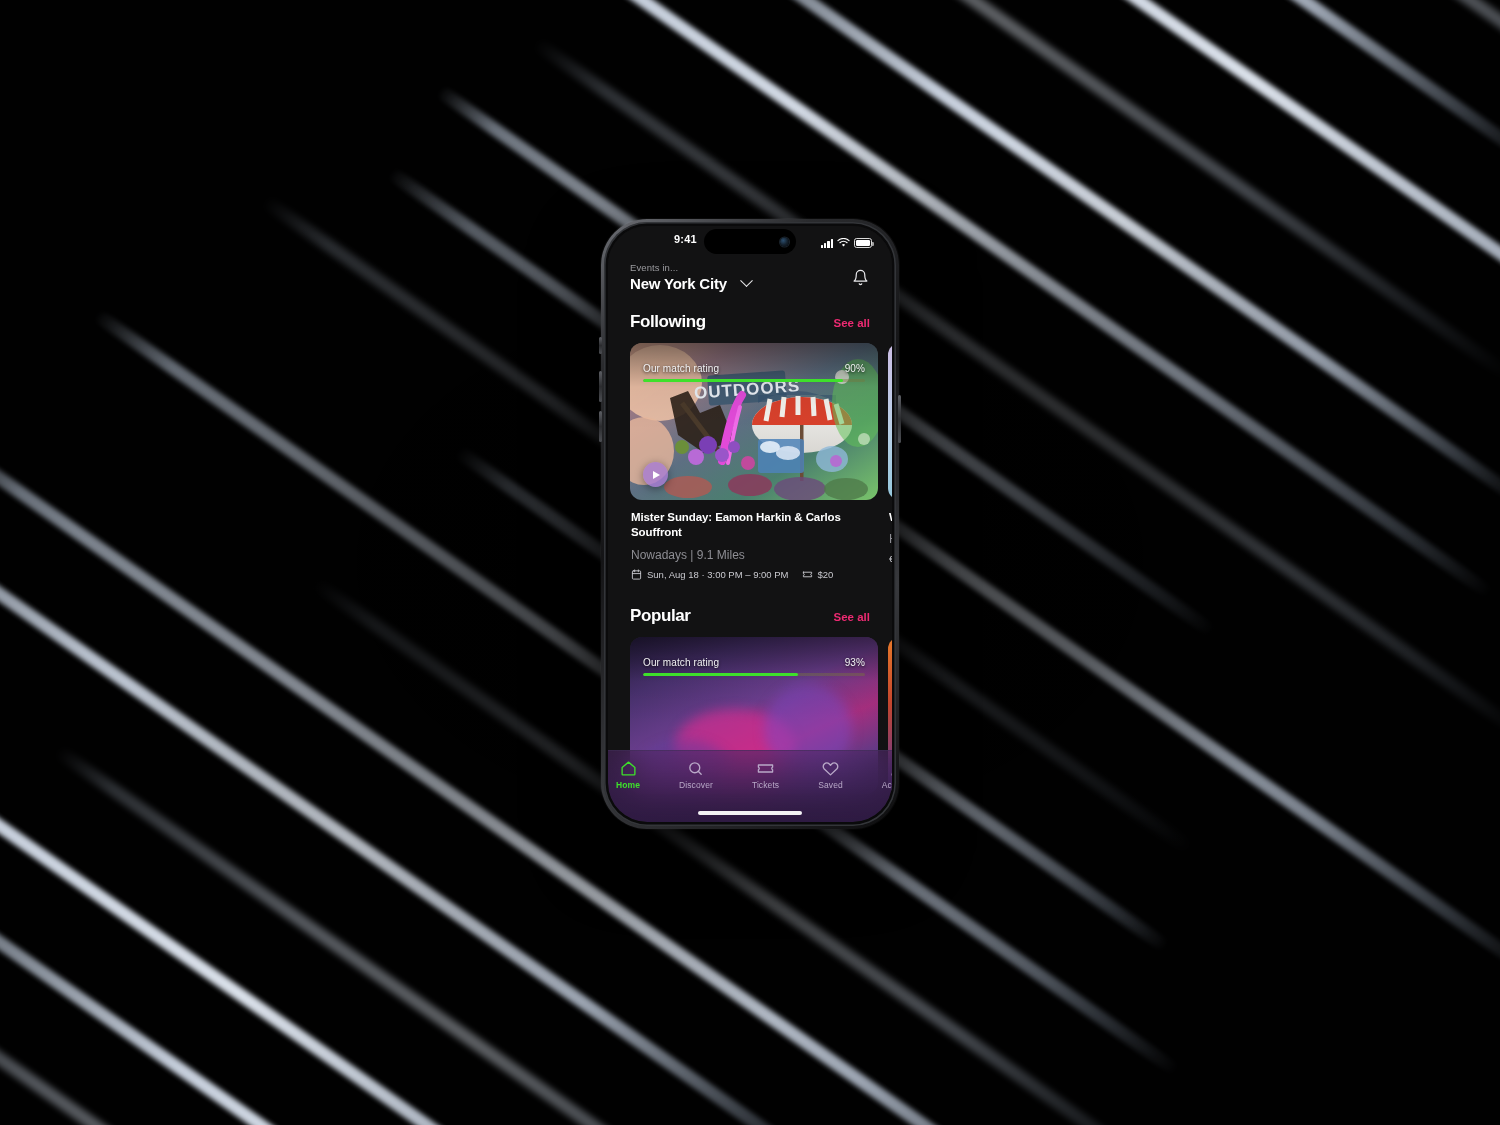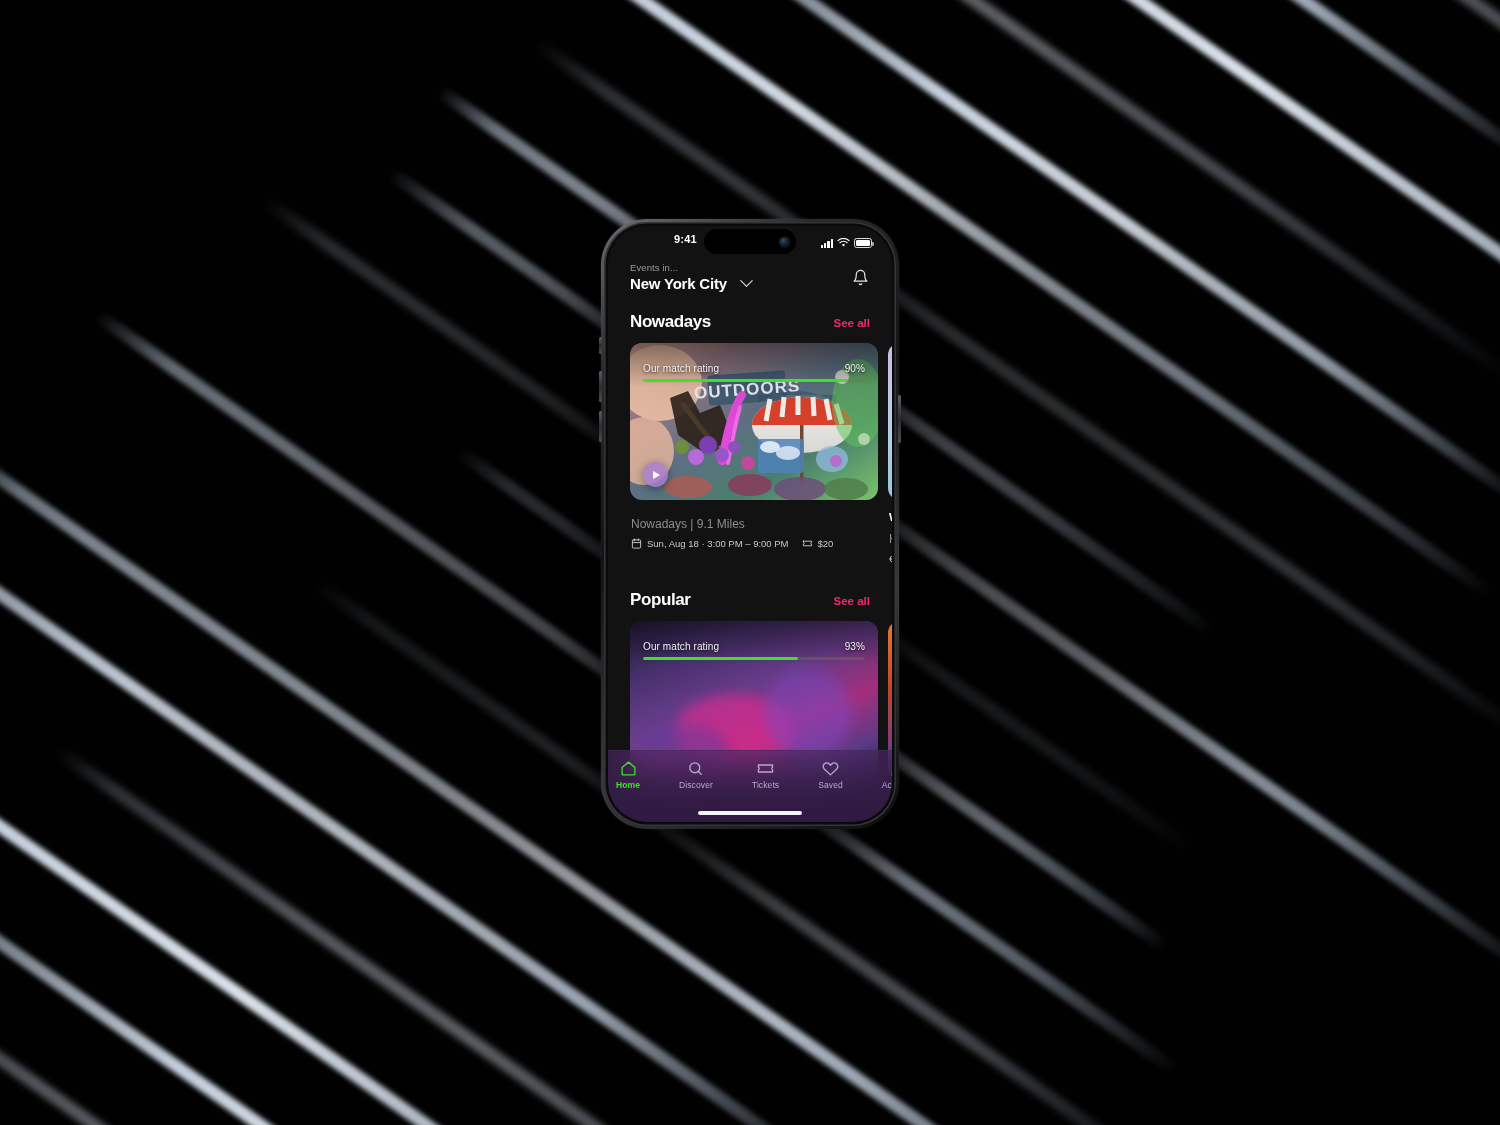--- a/index.html
+++ b/index.html
@@ -226,21 +226,21 @@
           </div>
           <div id="bell-btn">
             <svg viewBox="0 0 24 24" fill="none" stroke="#e9e9ec" stroke-width="1.7" stroke-linecap="round" stroke-linejoin="round">
               <path d="M18 8a6 6 0 0 0-12 0c0 7-3 9-3 9h18s-3-2-3-9"></path>
               <path d="M13.7 21a2 2 0 0 1-3.4 0"></path>
             </svg>
           </div>
         </div>
 
         <div class="section-head">
-          <span class="section-title">Nowadays</span>
+          <span class="section-title">Following</span>
           <span class="see-all" style="color: rgb(237, 42, 114);">See all</span>
         </div>
 
         <div class="carousel">
 
           <div class="card">
             <div class="card-media">
               <div class="collage">
                 <svg viewBox="0 0 248 157" preserveAspectRatio="none" style="position:absolute;inset:0;width:100%;height:100%">
                   <defs>
@@ -306,20 +306,21 @@
                 <div class="rating-track">
                   <div class="rating-fill" style="width: 90%; background: rgb(62, 224, 43);"></div>
                 </div>
               </div>
               <div class="play-btn">
                 <span class="tri"></span>
               </div>
             </div>
 
             <div class="card-body">
+              <div class="card-title">Mister Sunday: Eamon Harkin &amp; Carlos Souffront</div>
               <div class="card-venue">Nowadays | 9.1 Miles</div>
               <div class="card-meta">
                 <span class="meta-item">
                   <svg viewBox="0 0 24 24" fill="none" stroke="#c9c9cf" stroke-width="2" stroke-linecap="round" stroke-linejoin="round">
                     <rect x="3" y="4" width="18" height="18" rx="2"></rect>
                       <path d="M16 2v4M8 2v4M3 10h18"></path>
                   </svg>
                   <span>Sun, Aug 18 · 3:00 PM – 9:00 PM</span>
                 </span>
                 <span class="meta-item">

